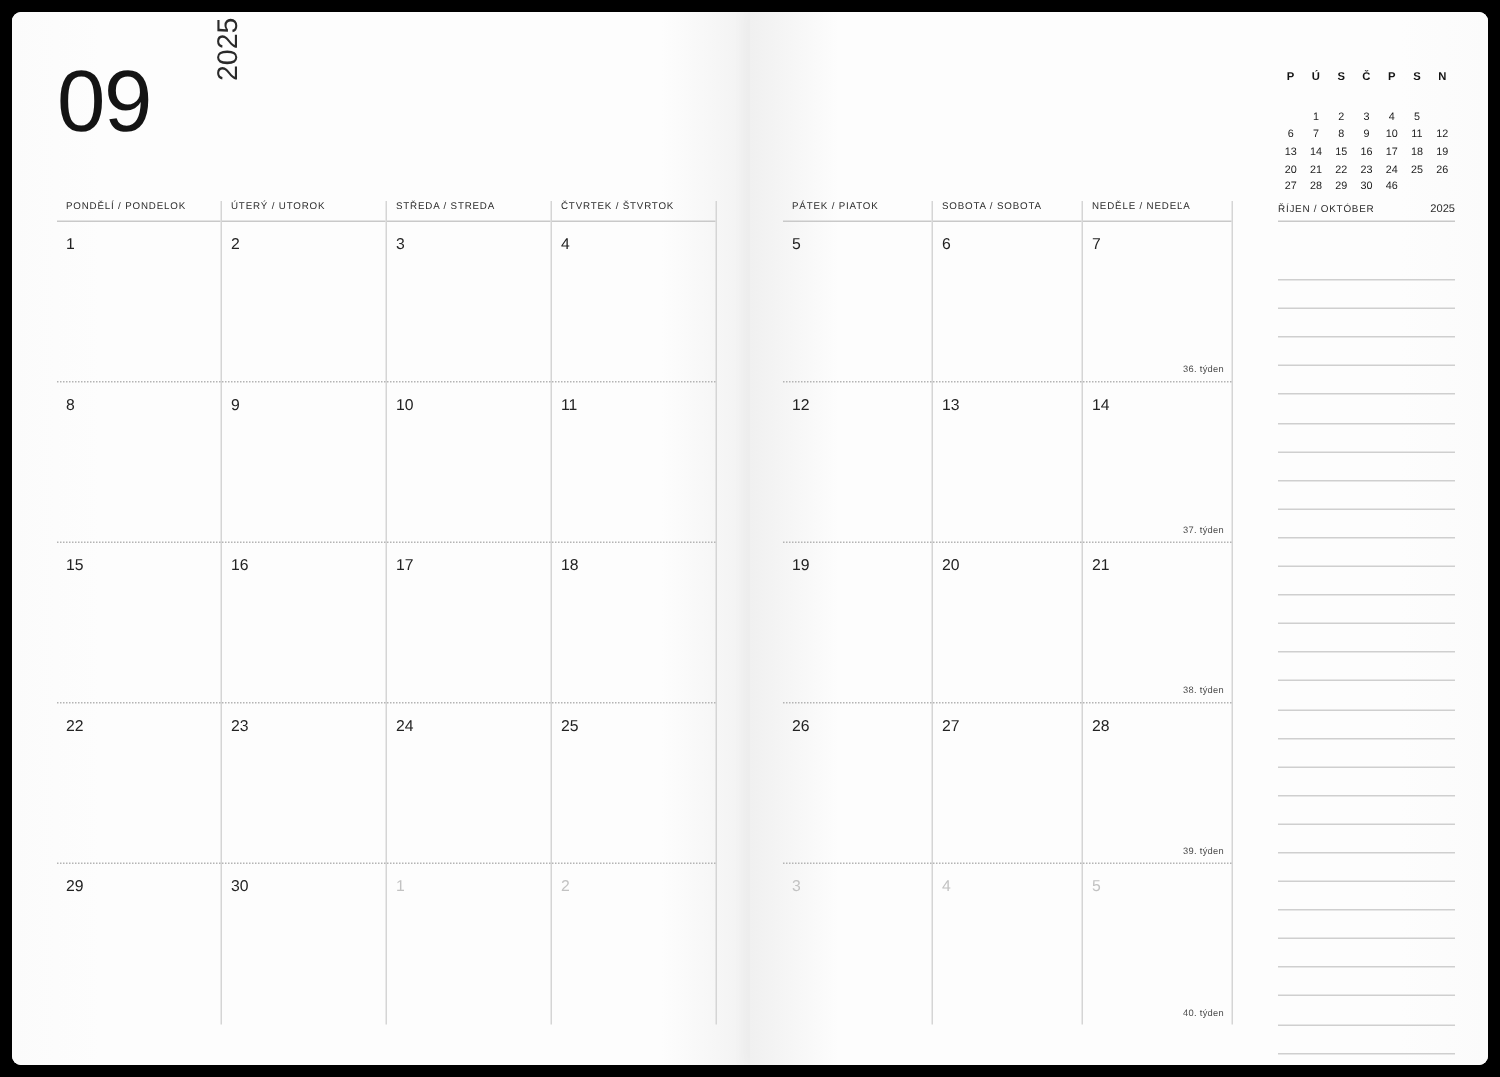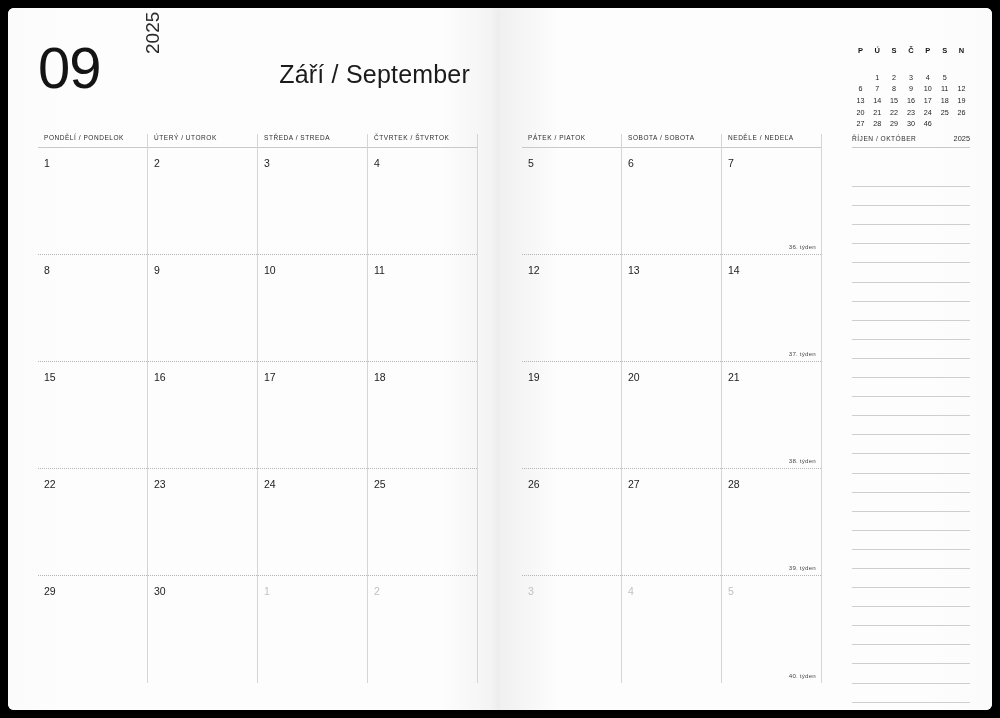--- a/index.html
+++ b/index.html
@@ -225,21 +225,20 @@
   <div class="spread">
 
     <div class="corner-arc bl"></div>
     <div class="corner-arc br"></div>
 
     <div class="page left">
 
       <div class="masthead">
         <div class="month-number">09</div>
         <div class="month-year">2025</div>
-        <div class="month-name">Září / September</div>
       </div>
 
       <div class="grid" id="left-grid">
           <div class="col">
             <div class="col-head">PONDĚLÍ / PONDELOK</div>
             <div class="cells">
               <div class="cell"><span class="daynum">1</span></div>
               <div class="cell"><span class="daynum">8</span></div>
               <div class="cell"><span class="daynum">15</span></div>
               <div class="cell"><span class="daynum">22</span></div>

